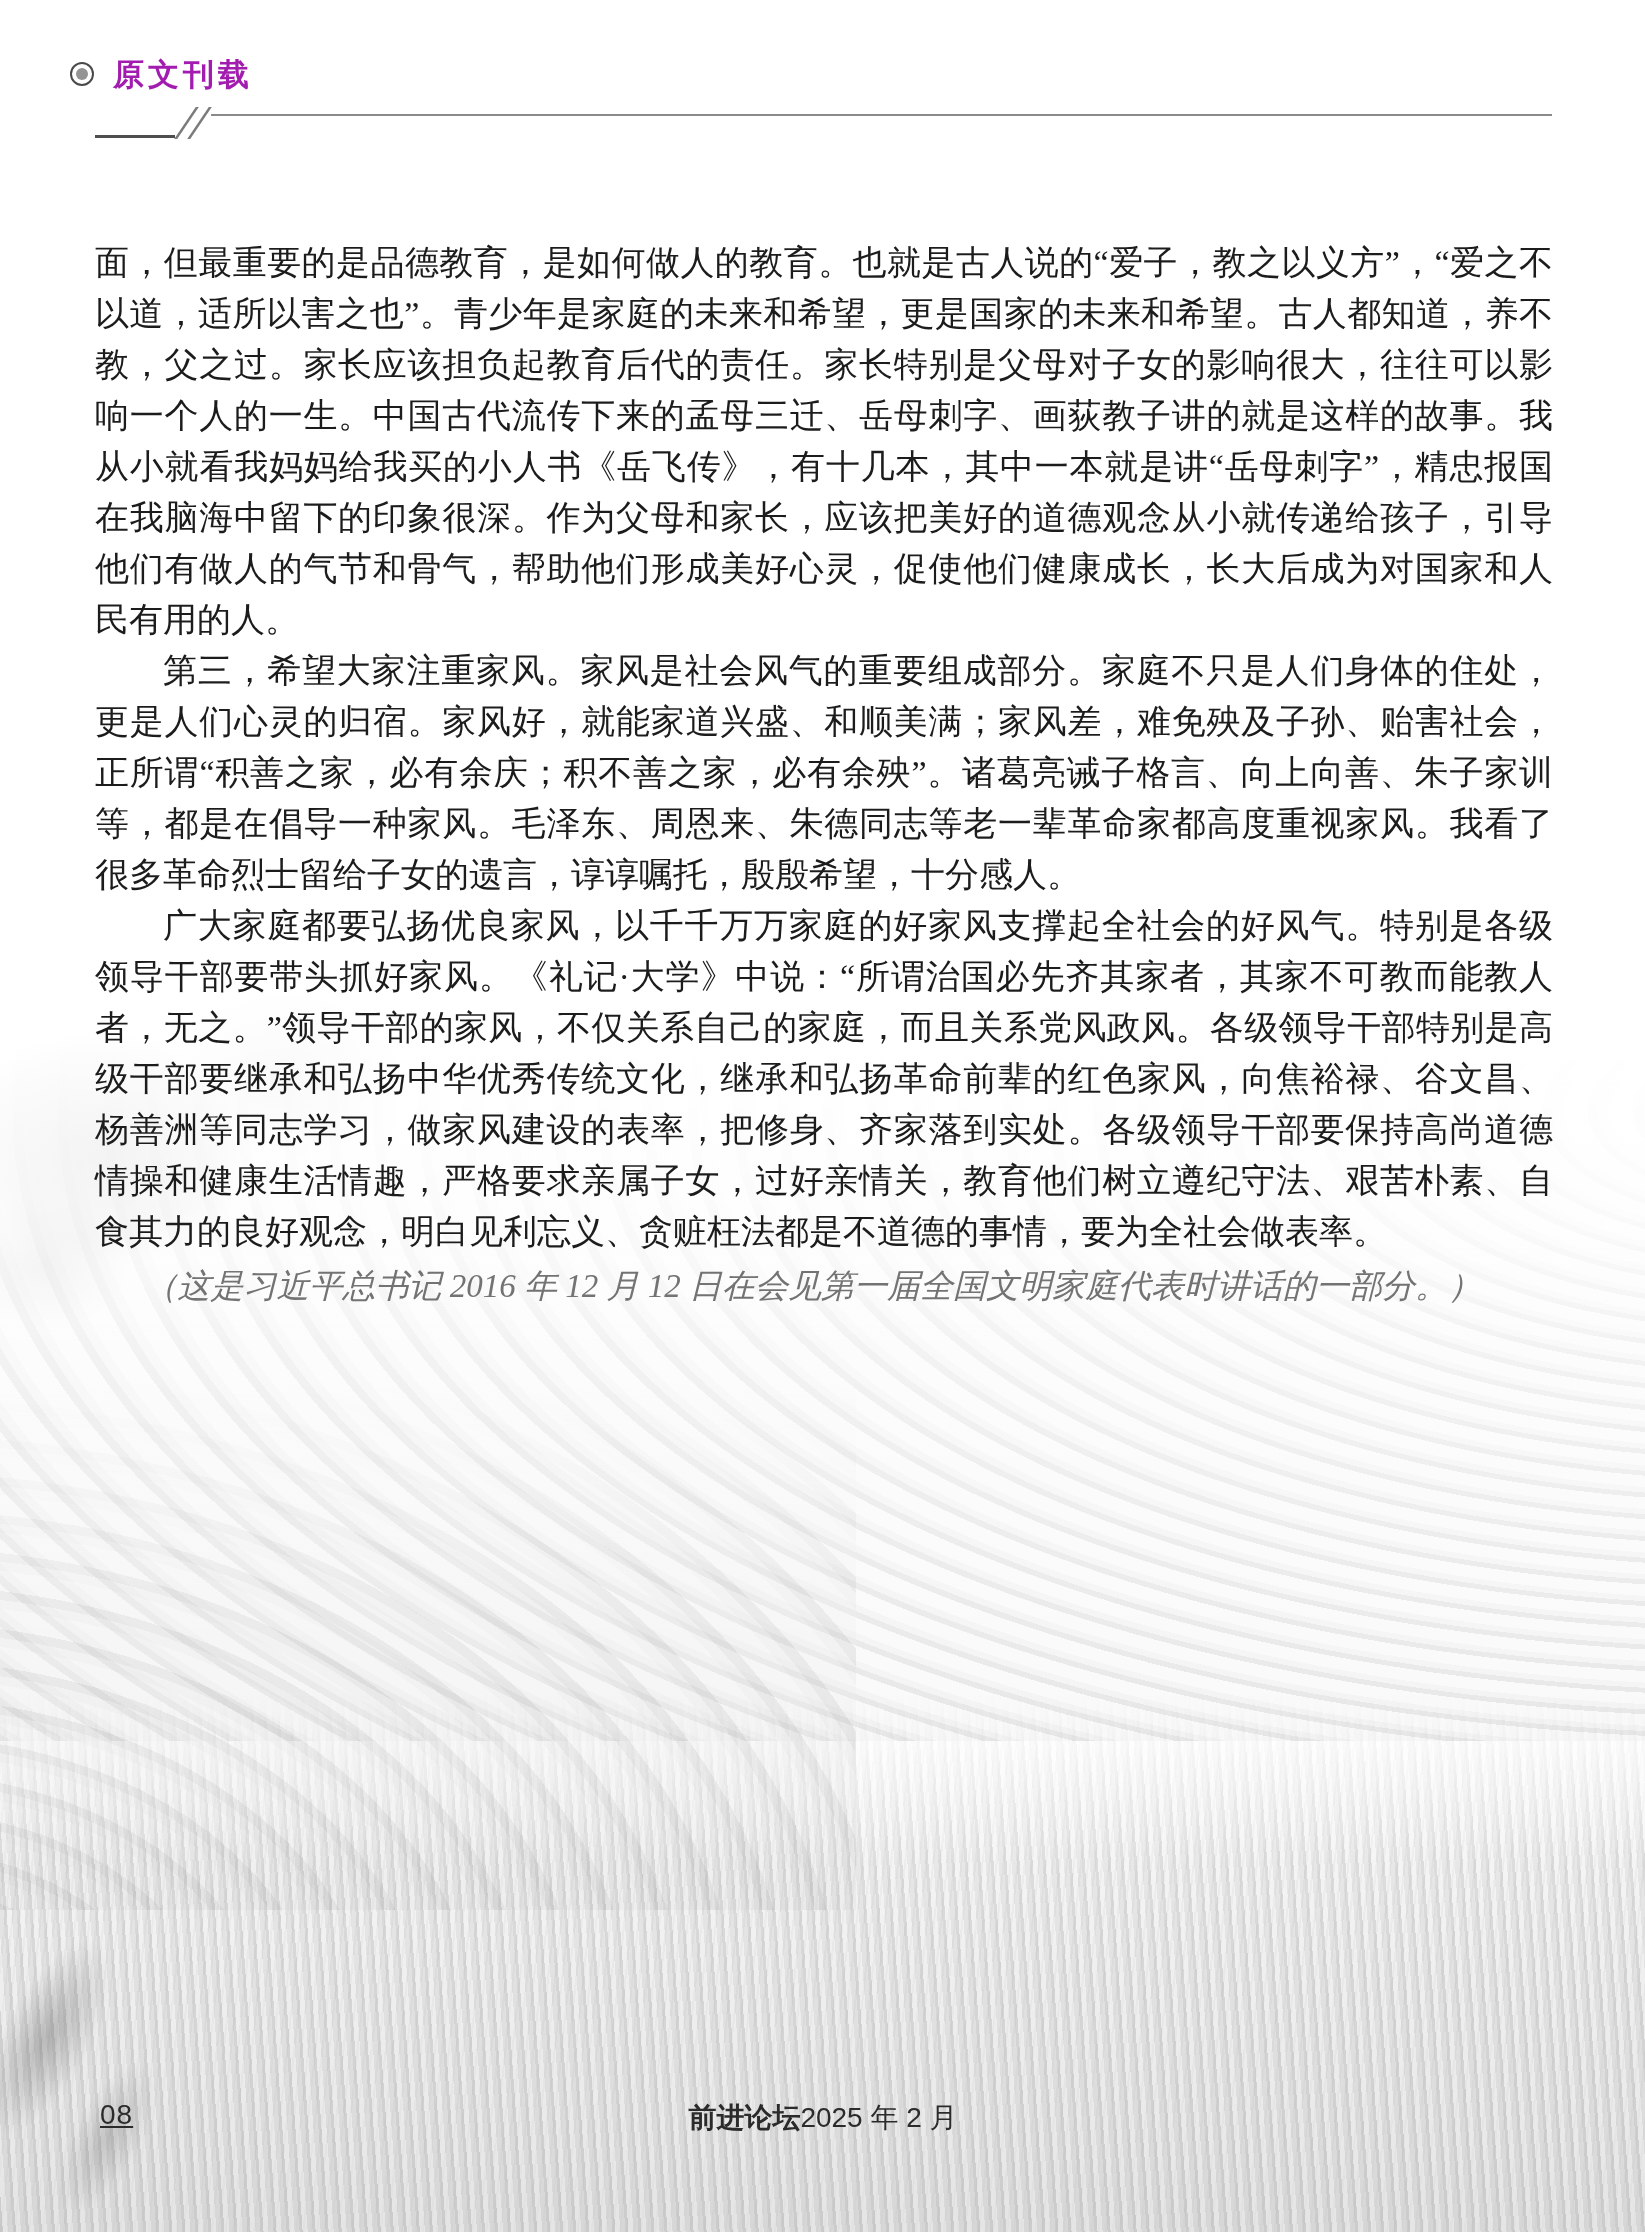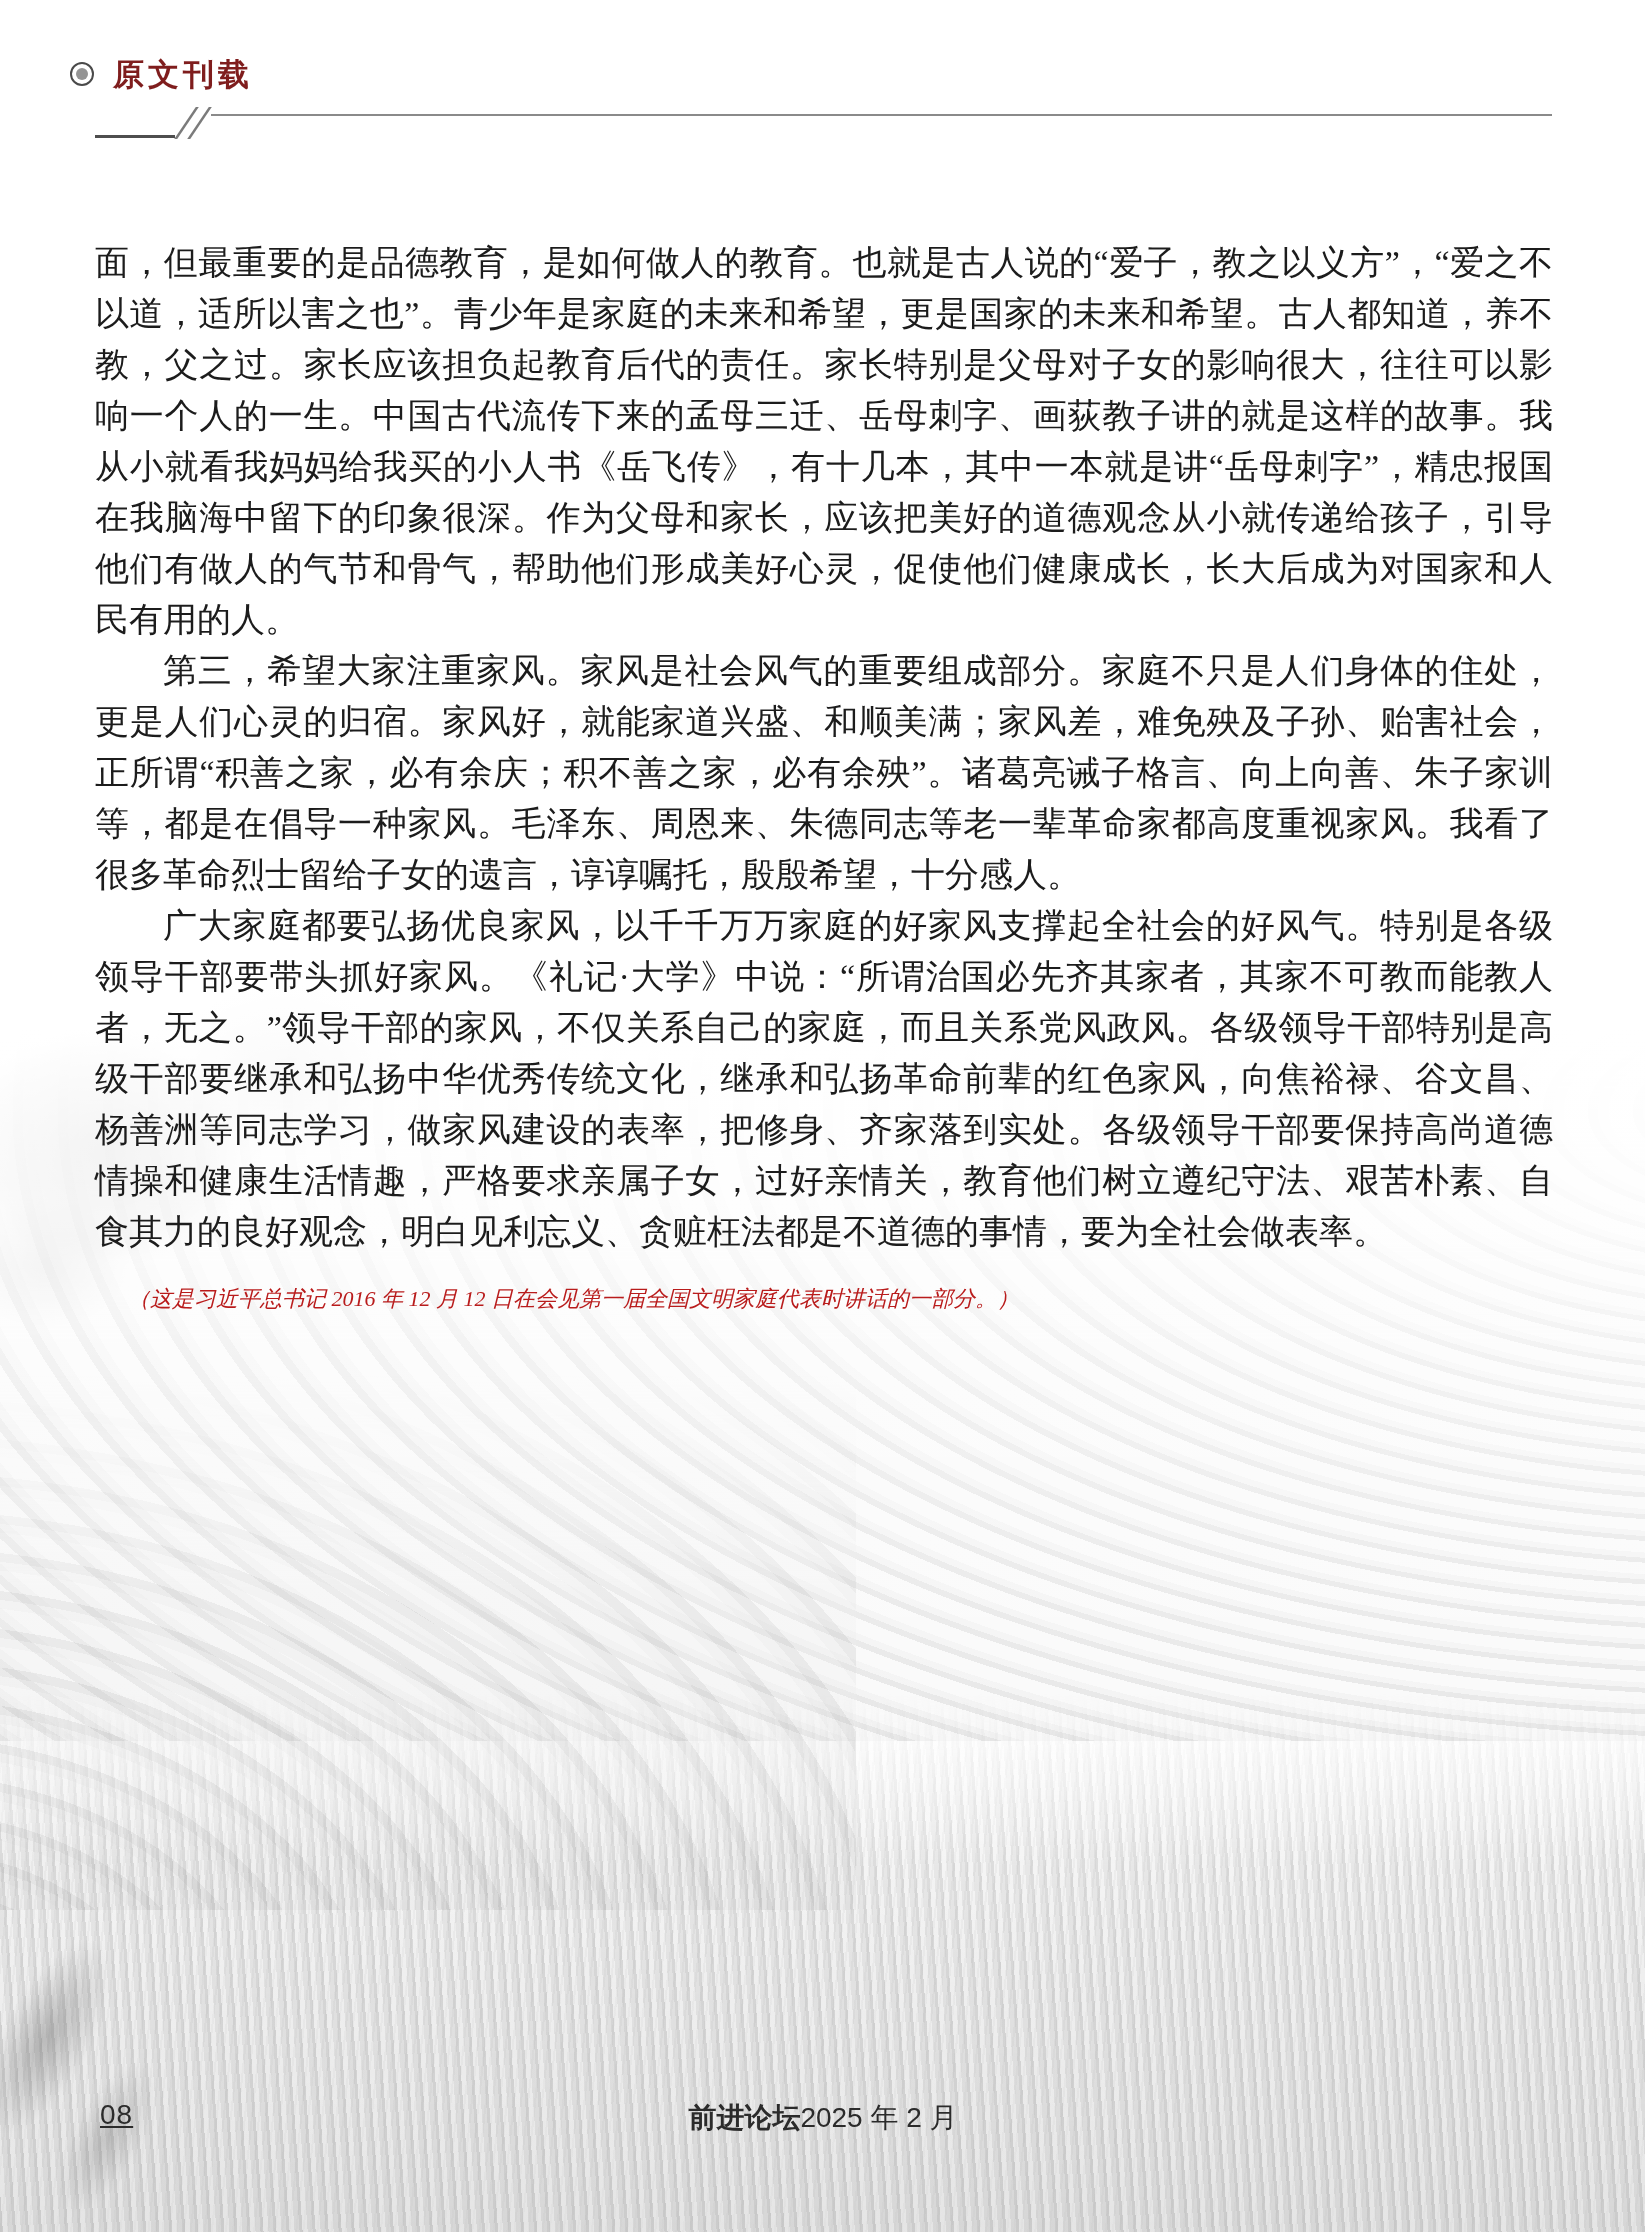--- a/index.html
+++ b/index.html
@@ -69,38 +69,38 @@
     width:24px;height:24px;border:2px solid #4a4a4a;border-radius:50%;
     box-sizing:border-box;
   }
   .section-icon::after{
     content:"";position:absolute;left:50%;top:50%;
     width:12px;height:12px;margin:-6px 0 0 -6px;border-radius:50%;background:#949494;
   }
   .section-title{
     position:absolute;left:113px;top:54px;
     font-family:"Liberation Sans","DejaVu Sans",sans-serif;
-    font-weight:bold;font-size:31px;letter-spacing:4px;color:#7f1d1d;
+    font-weight:bold;font-size:31px;letter-spacing:4px;color:#a21caf;
   }
   .rule-short{position:absolute;left:95px;top:135px;width:80px;height:3px;background:#4e4e4e;}
   .slash{position:absolute;top:107px;width:3px;height:32px;background:#7b7b7b;transform:skewX(-34deg);}
   .slash.s1{left:185px;}
   .slash.s2{left:198px;}
   .rule-long{position:absolute;left:211px;top:114px;width:1341px;height:2px;background:#8a8a8a;}
 
   
   .article{
     position:absolute;left:95px;top:195px;width:1458px;
     font-size:34px;line-height:51px;
     text-align:justify;text-justify:inter-ideograph;
   }
   .article p{margin:0;text-indent:2em;}
   .article p.no-indent{text-indent:0;margin-top:42px;}
   .article p.closing{
-    font-style:italic;font-size:22px;text-indent:1.5em;margin-top:16px;color:#b91c1c;
+    font-style:italic;font-size:33px;text-indent:1.5em;margin-top:4px;color:#737373;
   }
 
   
   .footer{position:absolute;left:0;top:2095px;width:1646px;height:44px;
     font-family:"Liberation Sans","DejaVu Sans",sans-serif;font-size:28px;color:#2b2b2b;}
   .page-num{position:absolute;left:100px;top:4px;letter-spacing:1px;text-decoration:underline;}
   .journal-line{position:absolute;left:0;width:100%;text-align:center;top:4px;}
   .journal-name{font-weight:bold;}
   .journal-issue{font-weight:normal;}
 </style>

